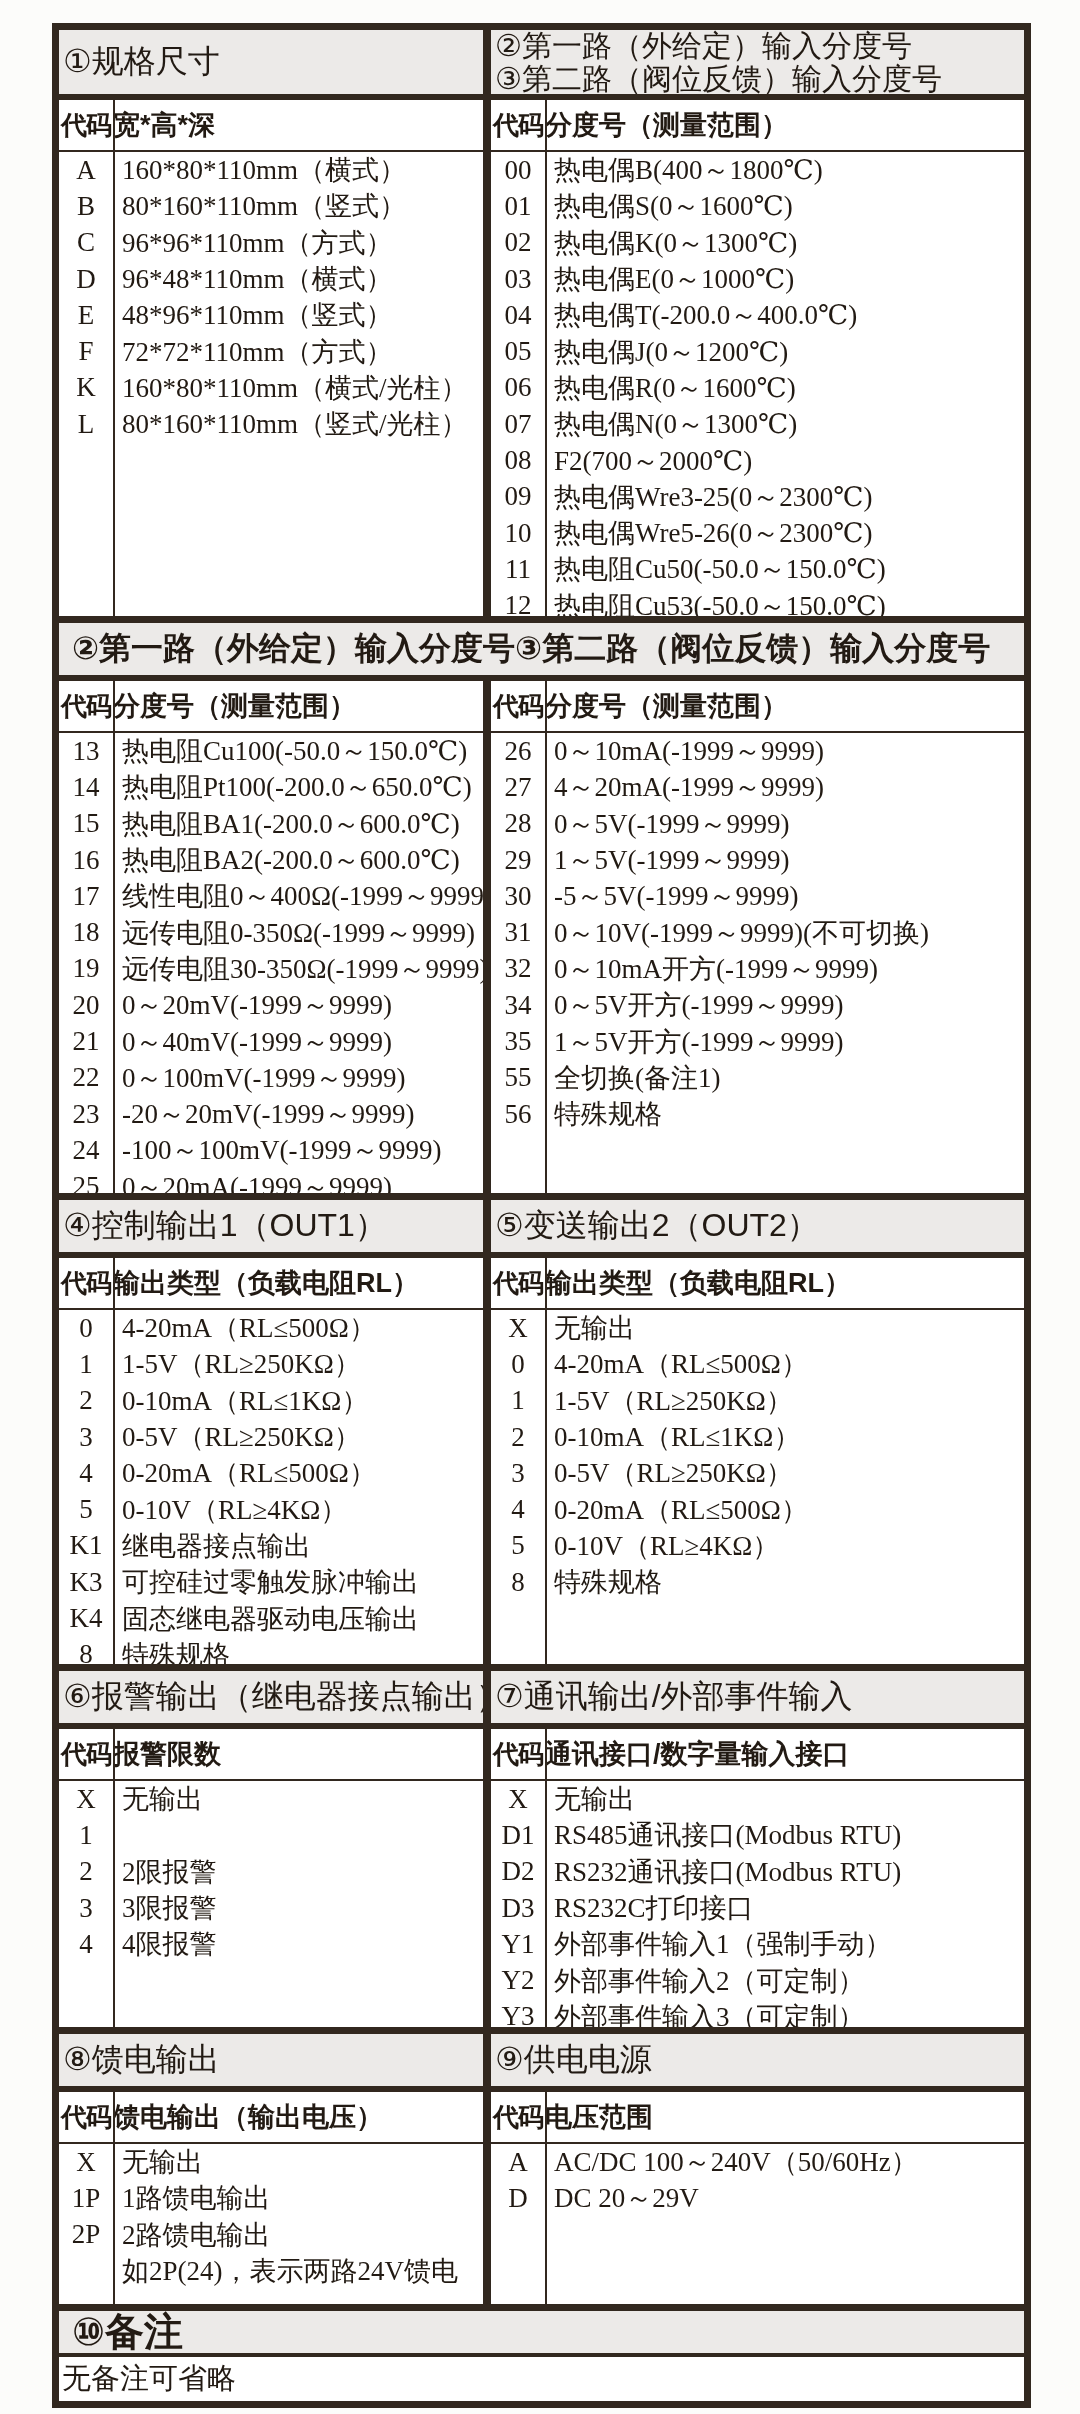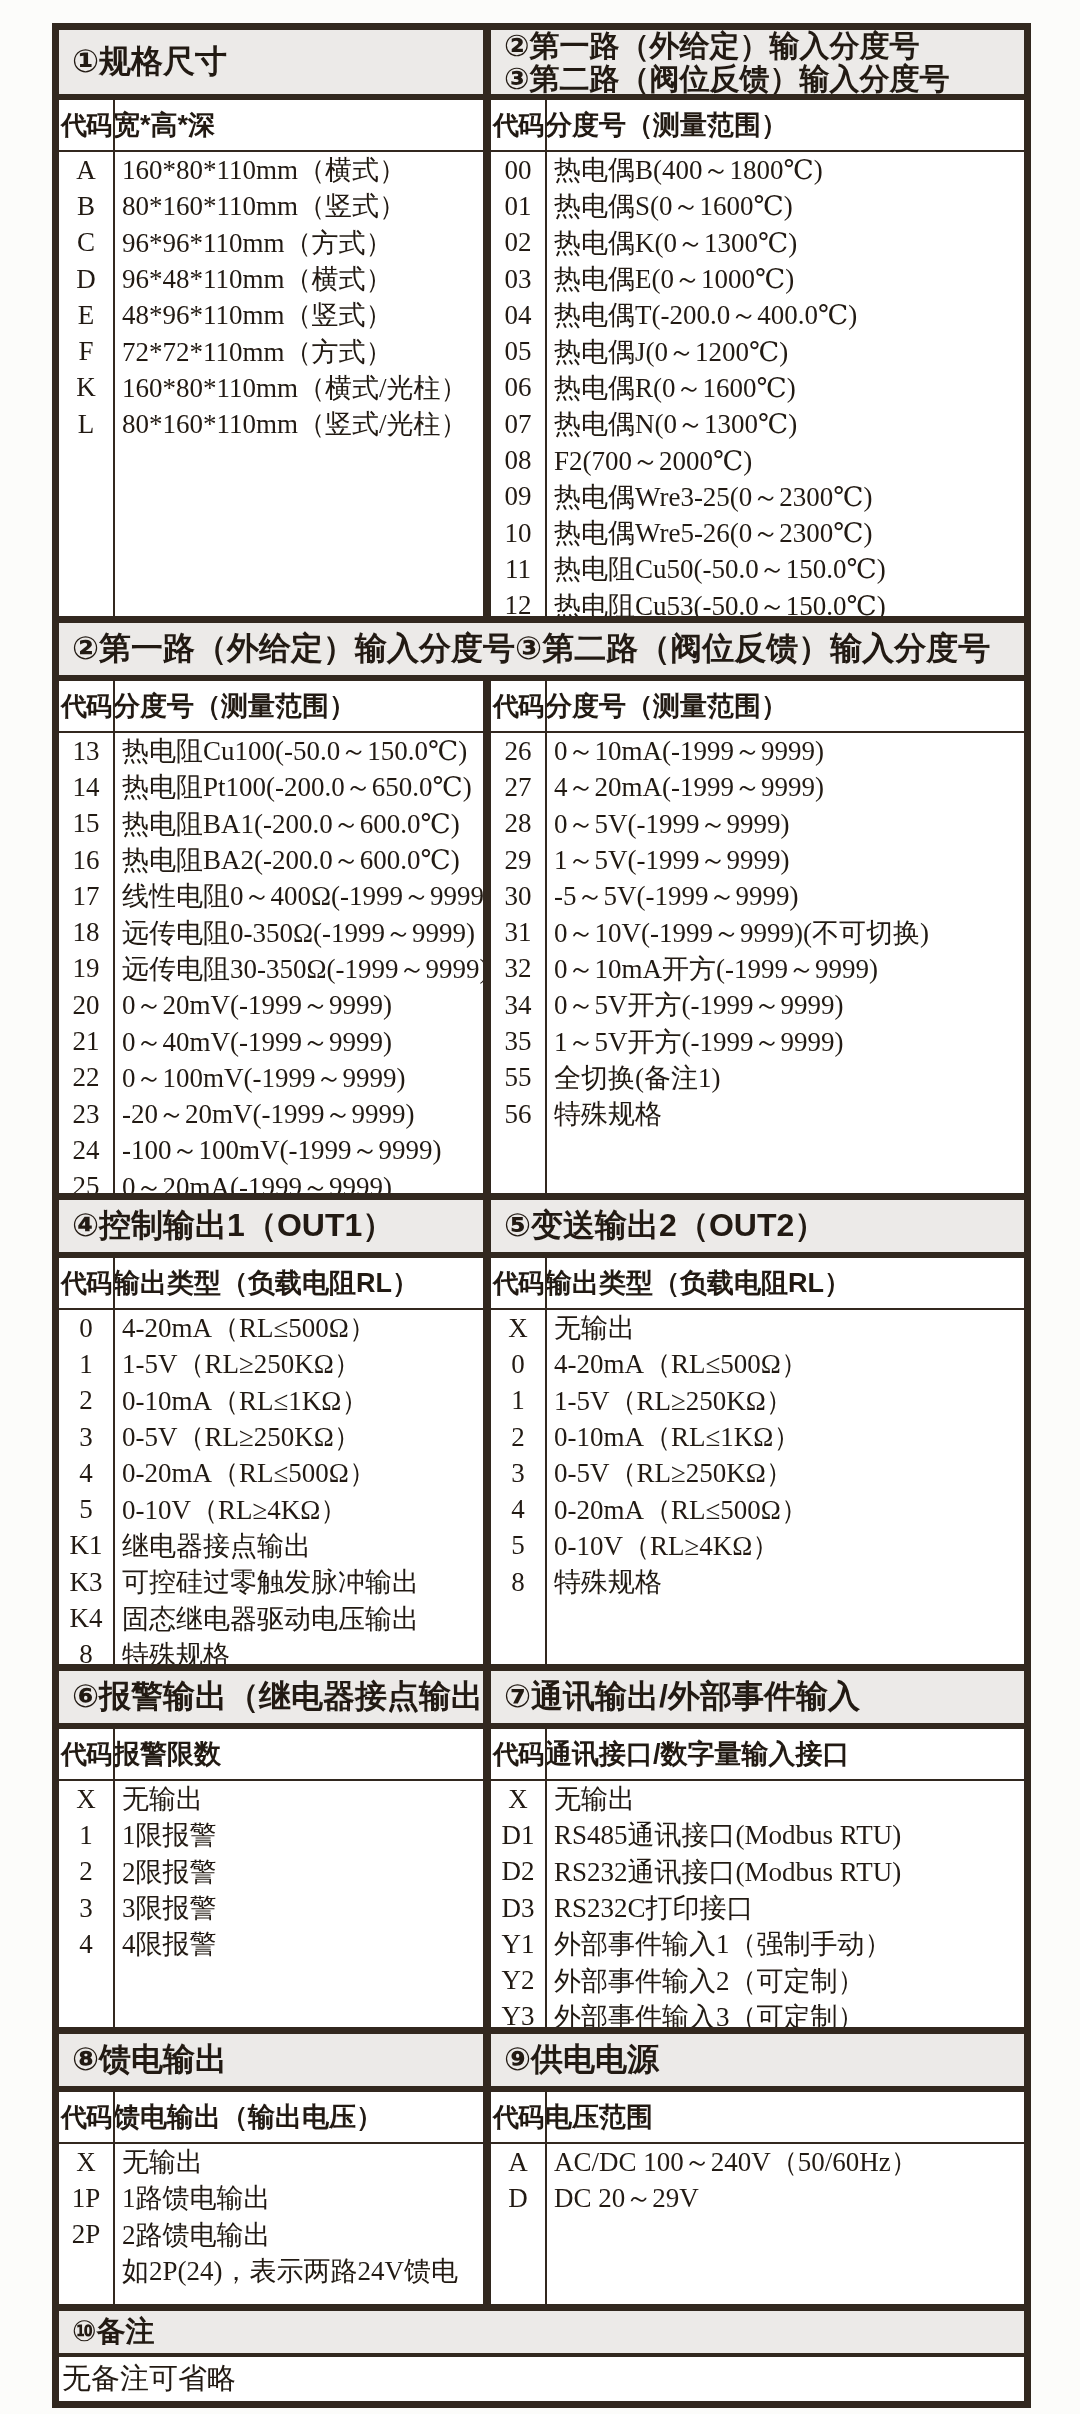--- a/index.html
+++ b/index.html
@@ -26,33 +26,33 @@
   .sec-c{height:471px;border-top:7px solid var(--bd);}
   .sec-d{height:363px;border-top:7px solid var(--bd);}
   .sec-e{height:277px;border-top:7px solid var(--bd);}
   .sec-f{height:97px;border-top:7px solid var(--bd);}
   .split{flex:1;display:flex;min-height:0;}
   .panel{display:flex;flex-direction:column;min-width:0;min-height:0;}
   .pleft{flex:none;width:432px;border-right:8px solid var(--bd);}
   .pright{flex:1;border-radius:19px;}
   .band{
     flex:none;height:58px;background:var(--band);border-bottom:6px solid var(--bd);
-    font-family:"Liberation Sans","DejaVu Sans",sans-serif;font-weight:bold;
-    font-size:32px;display:flex;align-items:center;padding-left:13px;
+    font-family:"Liberation Sans","DejaVu Sans",sans-serif;font-weight:normal;
+    font-size:32px;display:flex;align-items:center;padding-left:4px;
     white-space:nowrap;overflow:hidden;
   }
   .sec-a .band{height:70px;}
   .band.two-line{flex-direction:column;align-items:flex-start;justify-content:center;
     font-size:30px;line-height:33px;}
   .fullband{
     flex:none;height:58px;background:var(--band);border-bottom:6px solid var(--bd);
     font-family:"Liberation Sans","DejaVu Sans",sans-serif;font-weight:bold;
     font-size:32px;display:flex;align-items:center;padding-left:13px;white-space:nowrap;
   }
-  .sec-f .fullband{height:46px;border-bottom:4px solid var(--bd);font-size:29px;text-align:right;}
+  .sec-f .fullband{height:46px;border-bottom:4px solid var(--bd);font-size:39px;text-align:right;}
   .fullrow{flex:1;display:flex;align-items:center;padding-left:3px;font-size:29px;}
   .body{flex:1;position:relative;display:flex;flex-direction:column;min-height:0;overflow:hidden;}
   .body::before{
     content:"";position:absolute;left:54px;top:0;bottom:0;width:2px;
     background:var(--bd);z-index:2;
   }
   .colhead{
     flex:none;height:52px;border-bottom:2px solid var(--bd);
     display:flex;align-items:center;
     font-family:"Liberation Sans","DejaVu Sans",sans-serif;font-weight:bold;
@@ -415,21 +415,20 @@
               <span class="code-h">代码</span>
               <span class="desc-h">报警限数</span>
             </div>
             <div class="rows">
                 <div class="row">
                   <span class="code">X</span>
                   <span class="desc">无输出</span>
                 </div>
                 <div class="row">
                   <span class="code">1</span>
-                  <span class="desc">1限报警</span>
                 </div>
                 <div class="row">
                   <span class="code">2</span>
                   <span class="desc">2限报警</span>
                 </div>
                 <div class="row">
                   <span class="code">3</span>
                   <span class="desc">3限报警</span>
                 </div>
                 <div class="row">

